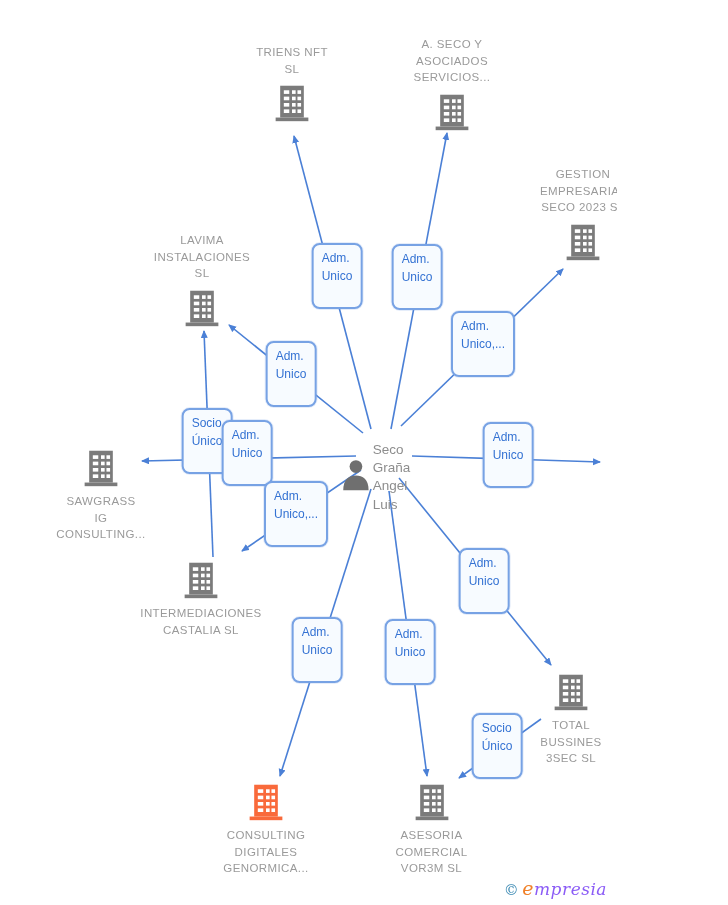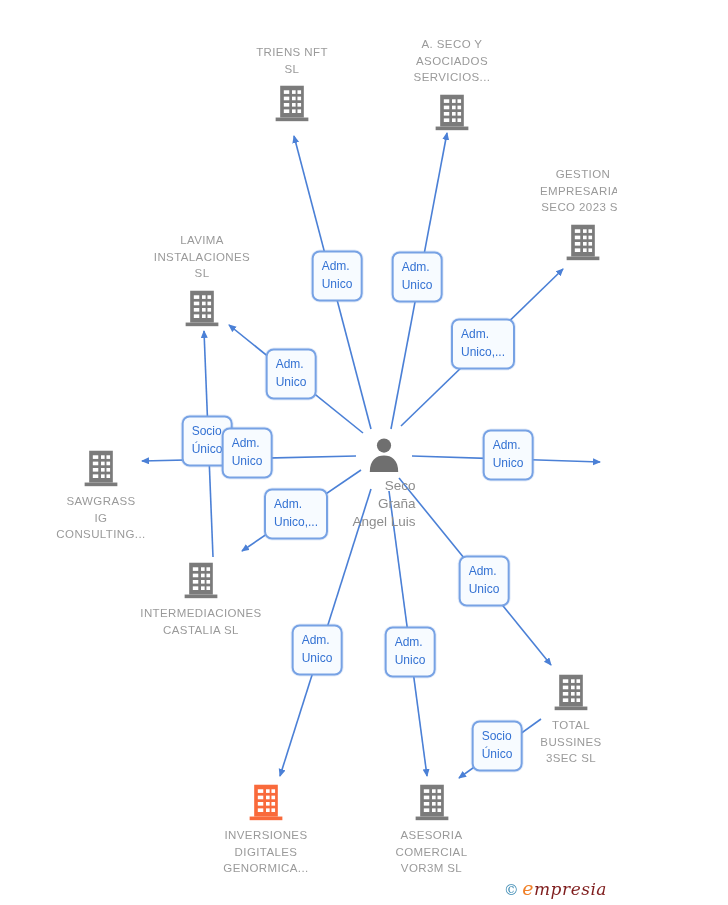--- a/index.html
+++ b/index.html
@@ -28,53 +28,53 @@
     color:#9a9a9a; white-space:pre-line;
   }
   .label-top .cname { margin-bottom:6px; }
   .label-bottom .cname { margin-top:5px; }
   .bld { display:block; }
   .bld .solid { fill:#7b7b7b; }
   .bld.orange .solid { fill:#f96a3b; }
   .bld .win { fill:#ffffff; }
 
   .person-node {
-    position:absolute; display:flex; flex-direction:column; align-items:center;
-    text-align:right;
+    position:absolute; display:flex; flex-direction:row; align-items:center;
+    text-align:left;
   }
   .pname {
     margin-top:4px;
     font-size:13.5px; line-height:1.35; color:#8d8d8d;
     white-space:pre-line;
   }
 
   
   .rel {
     position:absolute;
     transform:translate(-50%,-50%);
     background:#f7fbff;
     border:2px solid #77a2e4;
     border-radius:8px;
-    padding:4px 8px 7px 8px;
+    padding:4px 8px 22px 8px;
     box-shadow:0 0 0 1px rgba(110,155,225,.18);
     font-size:12px; line-height:1.5; color:#3472d3;
     white-space:pre-line; text-align:left;
   }
 
   
   .brand {
     position:absolute; right:10px; bottom:6px;
     font-family:"DejaVu Serif", serif;
     font-style:italic; font-size:17px;
     letter-spacing:.5px;
     cursor:pointer;
   }
   .brand .c   { color:#3d8bb4; font-style:normal; font-size:15px; margin-right:3px; }
   .brand .e   { color:#f08028; font-size:19px; }
-  .brand .rest{ color:#7f1d1d; }
+  .brand .rest{ color:#8b5cf6; }
 </style>
 </head>
 <body>
 
 <div class="canvas">
 
   <svg class="edges" width="728" height="905">
     <defs>
       <marker id="arw" markerWidth="9" markerHeight="8" refX="7" refY="3.5" orient="auto" markerUnits="userSpaceOnUse">
         <path d="M0,0 L8,3.5 L0,7 z" fill="#4b80d6"></path>
@@ -257,21 +257,21 @@
       <rect class="win" x="13" y="14" width="6" height="4"></rect>
         <rect class="win" x="22" y="14" width="4" height="4"></rect>
         <rect class="win" x="28" y="14" width="4" height="4"></rect>
       <rect class="win" x="13" y="21" width="6" height="4"></rect>
         <rect class="win" x="22" y="21" width="4" height="4"></rect>
         <rect class="win" x="28" y="21" width="4" height="4"></rect>
       <rect class="win" x="13" y="28" width="6" height="4"></rect>
         <rect class="win" x="22" y="28" width="4" height="4"></rect>
         <rect class="win" x="28" y="28" width="4" height="4"></rect>
     </svg>
-    <div class="cname">INVERSIONES
+    <div class="cname">CONSULTING
 DIGITALES
 GENORMICA...</div>
   </div>
 
   <div class="node label-bottom" style="left:384px;top:782px;width:95px">
     <svg class="bld" width="40" height="40" viewBox="0 0 44 42">
       <rect class="solid" x="9" y="2" width="26" height="35"></rect>
       <rect class="solid" x="4" y="37" width="36" height="4"></rect>
       <rect class="win" x="13" y="7" width="6" height="4"></rect>
         <rect class="win" x="22" y="7" width="4" height="4"></rect>

